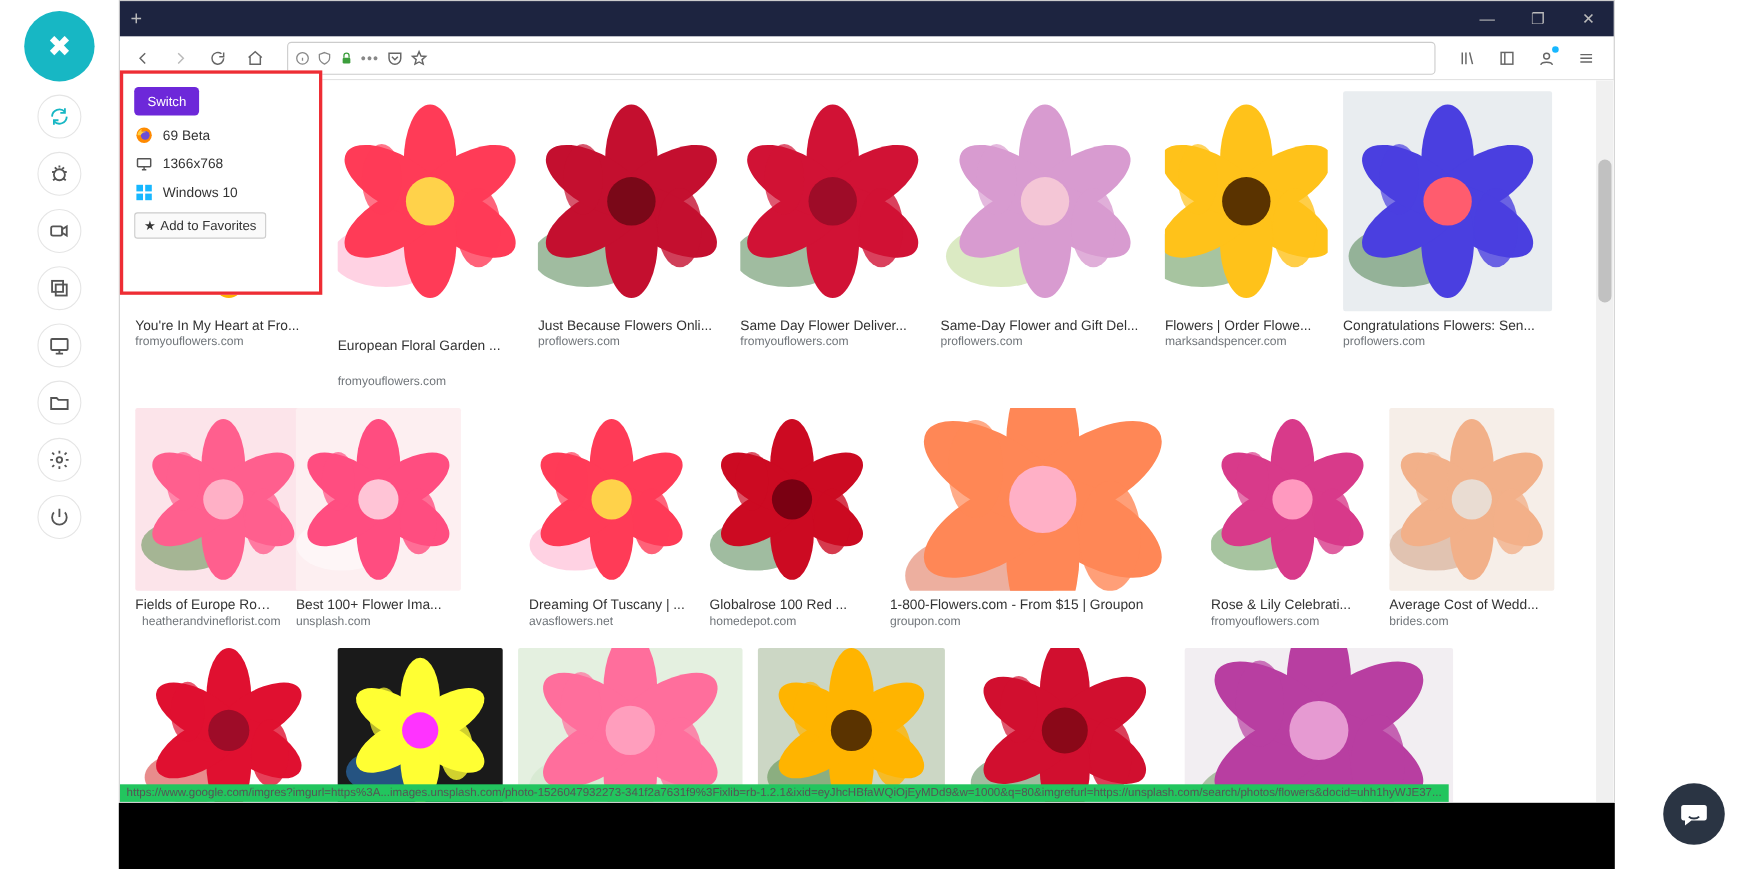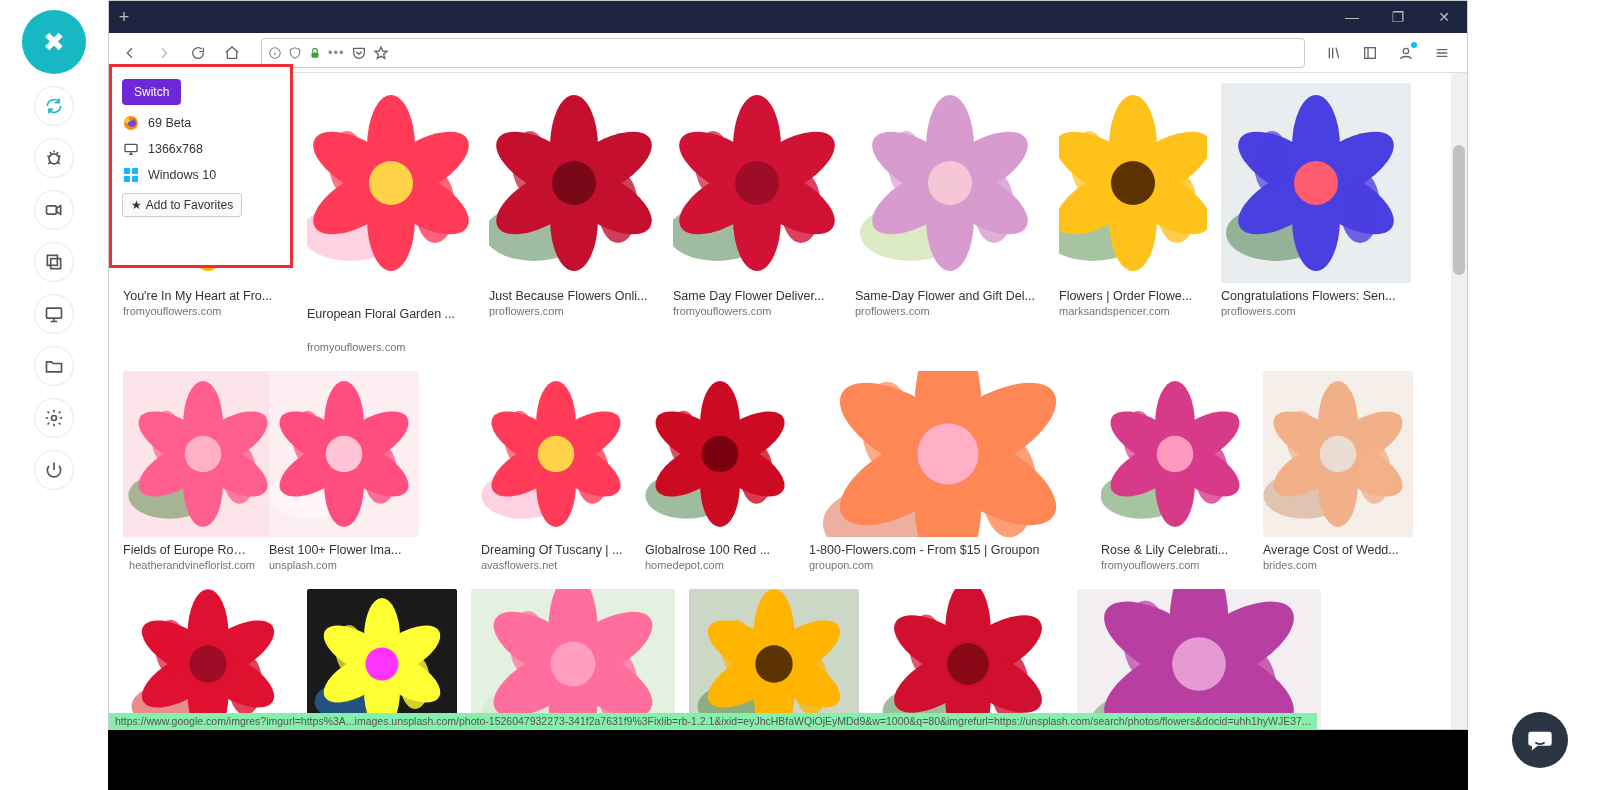--- a/index.html
+++ b/index.html
@@ -26,21 +26,21 @@
 .urlbar .lock-icon{color:#3c9e3c}
 .right-icons{display:flex;gap:6px;padding-right:4px}
 .viewport{flex:1;overflow:hidden;background:#fff;position:relative}
 .results{padding:10px 14px 0 14px}
 .grid{display:flex;flex-wrap:wrap;gap:14px;align-items:flex-start}
 .card{display:flex;flex-direction:column}
 .thumb{background:linear-gradient(135deg,#ffe5ea,#ffd1dc);border-radius:2px}
 .card .title{font-size:12.5px;color:#333;margin-top:6px;max-width:100%;white-space:nowrap;overflow:hidden;text-overflow:ellipsis}
 .card .src{font-size:11px;color:#70757a;margin-top:2px}
 .favicon{width:14px;height:14px;border-radius:50%;background:conic-gradient(#4285f4 0 25%,#ea4335 0 50%,#fbbc05 0 75%,#34a853 0 100%)}
-.statusbar{position:absolute;left:0;bottom:0;height:16px;background:#86efac;font-size:10.5px;color:#555;padding:0 6px;display:flex;align-items:center;max-width:100%;white-space:nowrap;overflow:hidden}
+.statusbar{position:absolute;left:0;bottom:0;height:16px;background:#22c55e;font-size:10.5px;color:#555;padding:0 6px;display:flex;align-items:center;max-width:100%;white-space:nowrap;overflow:hidden}
 .blackbar{position:absolute;left:108px;right:132px;height:60px;bottom:0;background:#000}
 .control-panel{position:absolute;left:109px;top:64px;width:184px;height:204px;border:3px solid #ee2d34;background:#fff;padding:12px 10px;display:flex;flex-direction:column;gap:10px;z-index:10}
 .switch-btn{align-self:flex-start;background:#6d28d9;color:#fff;font-size:12px;font-weight:400;border:none;padding:6px 12px;border-radius:4px;cursor:pointer}
 .panel-row{display:flex;align-items:center;gap:8px;font-size:12.5px;color:#333}
 .panel-row .pr-icon{width:18px;display:flex;justify-content:center}
 .fav-btn{font-size:12px;border:1px solid #ccc;border-radius:3px;padding:4px 8px;display:flex;align-items:center;gap:4px;cursor:pointer;background:#fafafa;align-self:flex-start}
 .chat-bubble{position:absolute;right:32px;bottom:22px;width:56px;height:56px;border-radius:50%;background:#2a3443;display:flex;align-items:center;justify-content:center}
 .chat-bubble svg{width:28px;height:28px;fill:#fff}
 
 .thumb svg{width:100%;height:100%}

